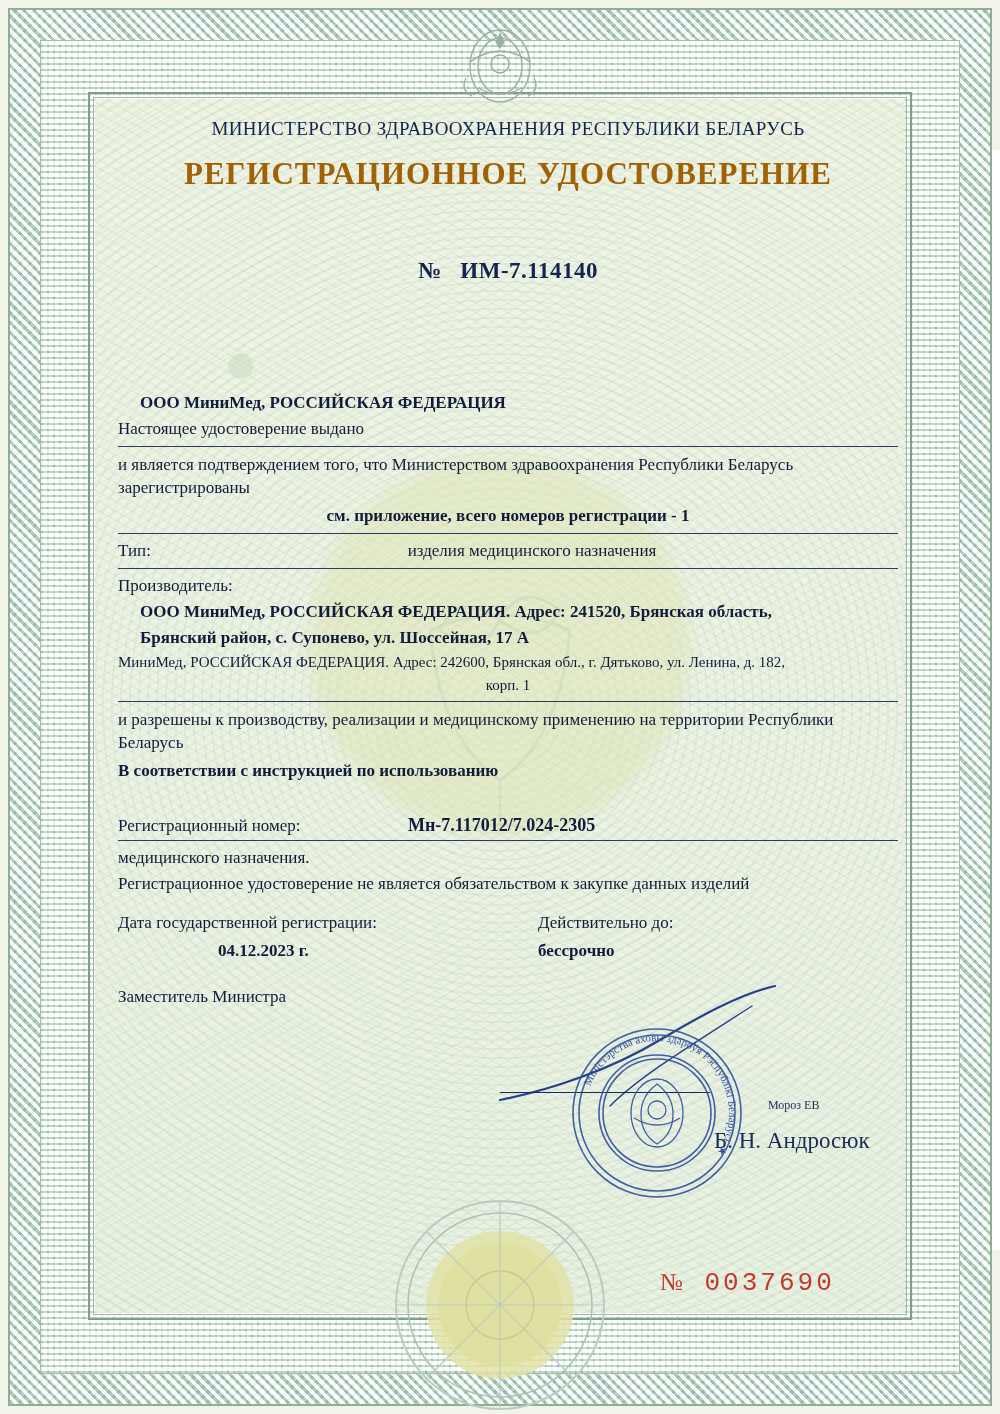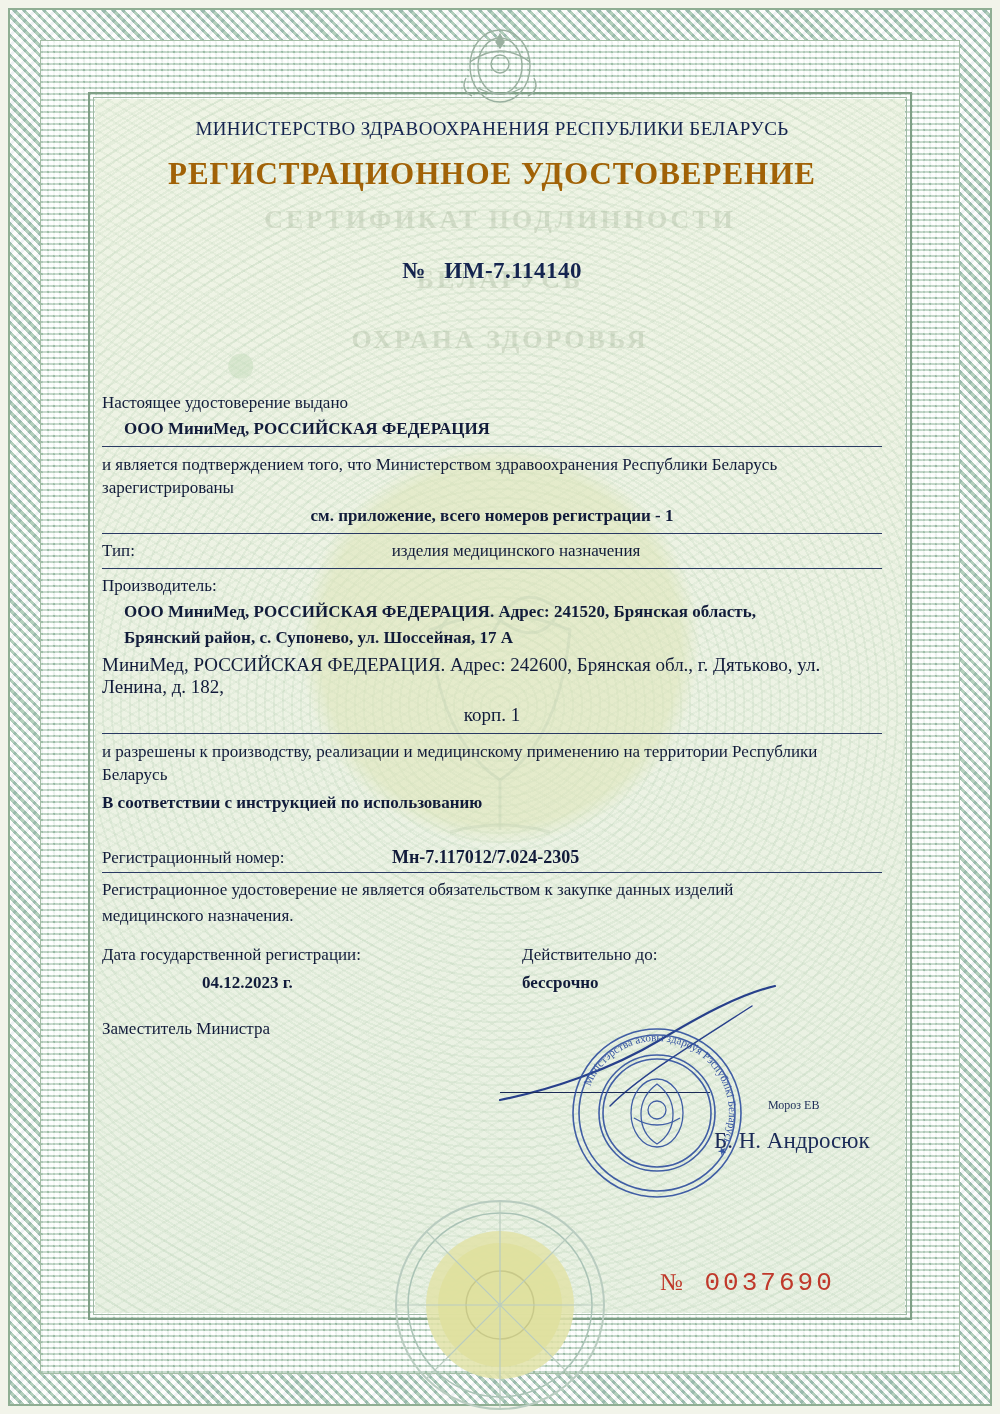--- a/index.html
+++ b/index.html
@@ -110,21 +110,21 @@
     position: absolute;
     left: 452px;
     top: 18px;
     width: 96px;
     height: 92px;
   }
 
   
   .content {
     position: absolute;
-    left: 102px;
+    left: 118px;
     top: 118px;
     width: 780px;
   }
   .ministry {
     text-align: center;
     font-size: 19px;
     letter-spacing: 0.4px;
     color: #14244f;
     font-family: "Liberation Serif", serif;
   }
@@ -155,21 +155,21 @@
     padding: 3px 0;
   }
   .rule {
     border-bottom: 1px solid #2a3a63;
     height: 0;
     margin: 4px 0 4px 0;
   }
   .b { font-weight: bold; }
   .center { text-align: center; }
   .indent { padding-left: 22px; }
-  .small { font-size: 19px; }
+  .small { font-size: 15px; }
 
   .line-wrap { line-height: 1.35; }
 
   .type-row {
     display: flex;
     align-items: baseline;
   }
   .type-label { width: 48px; }
   .type-value { flex: 1; text-align: center; }
 
@@ -272,25 +272,20 @@
 <body>
 
 <div class="page">
 
   <div class="border-outer"></div>
   <div class="border-mid"></div>
   <div class="paper-texture"></div>
   <div class="border-inner-frame"></div>
   <div class="border-inner-frame2"></div>
 
-  <div class="ghost-text">
-    <div>СЕРТИФИКАТ ПОДЛИННОСТИ</div>
-    <div>БЕЛАРУСЬ</div>
-    <div>ОХРАНА ЗДОРОВЬЯ</div>
-  </div>
 
   <svg class="watermark-cup" viewBox="0 0 340 300">
     <g fill="none" stroke="#b9cbae" stroke-width="3">
       <path d="M100 70 q70 -30 140 0 q-10 110 -70 150 q-60 -40 -70 -150 z"></path>
       <path d="M170 220 l0 50"></path>
       <path d="M120 272 q50 -14 100 0"></path>
       <path d="M170 60 q-40 -30 -60 10 q40 30 60 -10 q20 -40 60 -10 q-20 40 -60 10"></path>
     </g>
   </svg>
 
@@ -312,22 +307,22 @@
 
     <div class="doc-title">РЕГИСТРАЦИОННОЕ  УДОСТОВЕРЕНИЕ</div>
 
     <div class="doc-number">
       <span>№</span>
       &nbsp;&nbsp;<span>ИМ-7.114140</span>
     </div>
 
     <div class="body-block">
 
+      <div class="row b indent">ООО МиниМед, РОССИЙСКАЯ ФЕДЕРАЦИЯ</div>
       <div class="row">Настоящее удостоверение выдано</div>
-      <div class="row b indent">ООО МиниМед, РОССИЙСКАЯ ФЕДЕРАЦИЯ</div>
 
       <div class="rule"></div>
 
       <div class="row line-wrap">и является подтверждением того, что Министерством здравоохранения Республики Беларусь зарегистрированы</div>
 
       <div class="row b center">см. приложение, всего номеров регистрации  - 1</div>
 
       <div class="rule"></div>
 
       <div class="row type-row">
@@ -350,22 +345,22 @@
 
       <div class="row b">В соответствии с инструкцией по использованию</div>
 
       <div class="regnum-row">
         <div class="regnum-label">Регистрационный номер:</div>
         <div class="regnum-value">Мн-7.117012/7.024-2305</div>
       </div>
 
       <div class="rule"></div>
 
+      <div class="row"> медицинского назначения.</div>
       <div class="row">Регистрационное удостоверение не является  обязательством к закупке данных изделий</div>
-      <div class="row"> медицинского назначения.</div>
 
       <div class="dates">
         <div class="left">
           <div>Дата государственной регистрации:</div>
           <div class="date-value">04.12.2023 г.</div>
         </div>
         <div class="right">
           <div>Действительно до:</div>
           <div class="valid-value">бессрочно</div>
         </div>

